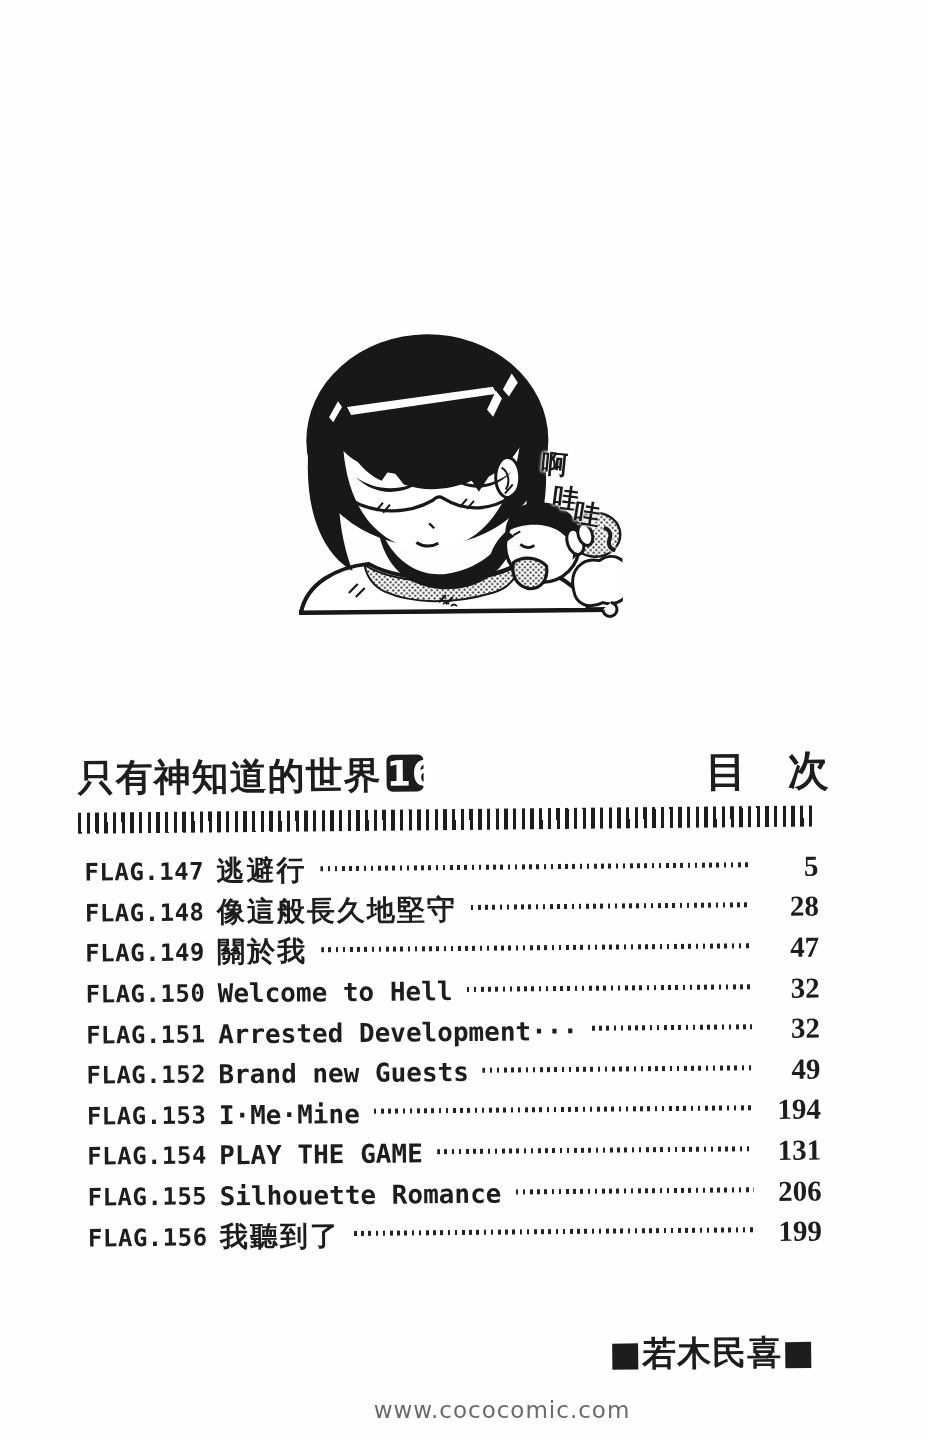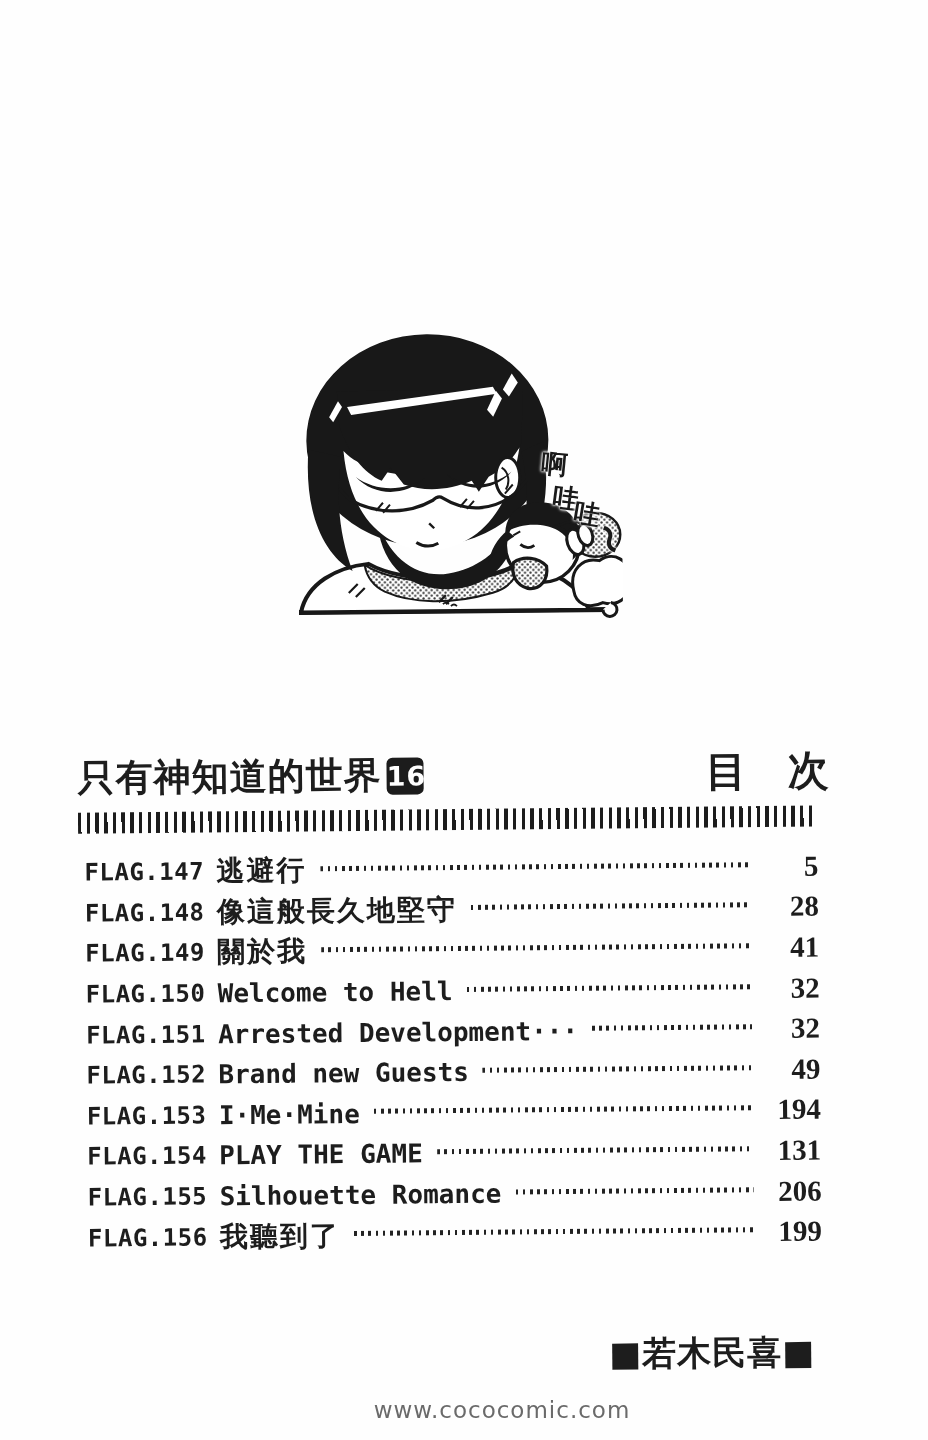--- a/index.html
+++ b/index.html
@@ -23,21 +23,21 @@
   .sfx-c3{left:301px;top:196px;transform:rotate(72deg);font-size:30px;}
 
   
   .book-title{
     position:absolute;left:78px;top:750px;height:42px;
     font-size:37px;font-weight:bold;letter-spacing:1px;white-space:nowrap;
   }
   .vol-badge{
     display:inline-block;width:37px;height:37px;line-height:38px;margin-left:5px;
     background:#1c1c1c;color:#fff;text-align:center;border-radius:6px;
-    font-size:27px;font-weight:bold;vertical-align:2px;
+    font-size:35px;font-weight:bold;vertical-align:2px;
     font-family:"DejaVu Sans","Liberation Sans",sans-serif;
   }
   .toc-heading{
     position:absolute;left:706px;top:747px;
     font-size:41px;font-weight:bold;white-space:nowrap;
   }
   .stripes{
     position:absolute;left:78px;top:809px;width:737px;height:21px;
     background:repeating-linear-gradient(90deg,#1c1c1c 0 3.4px,transparent 3.4px 8.7px);
   }
@@ -183,21 +183,21 @@
     <li class="toc-row">
       <span class="flag">FLAG.148</span>
       <span class="title zh">像這般長久地堅守</span>
       <span class="leader"></span>
       <span class="num">28</span>
     </li>
     <li class="toc-row">
       <span class="flag">FLAG.149</span>
       <span class="title zh">關於我</span>
       <span class="leader"></span>
-      <span class="num">41</span>
+      <span class="num">47</span>
     </li>
     <li class="toc-row">
       <span class="flag">FLAG.150</span>
       <span class="title en">Welcome to Hell</span>
       <span class="leader"></span>
       <span class="num">32</span>
     </li>
     <li class="toc-row">
       <span class="flag">FLAG.151</span>
       <span class="title en">Arrested Development···</span>

